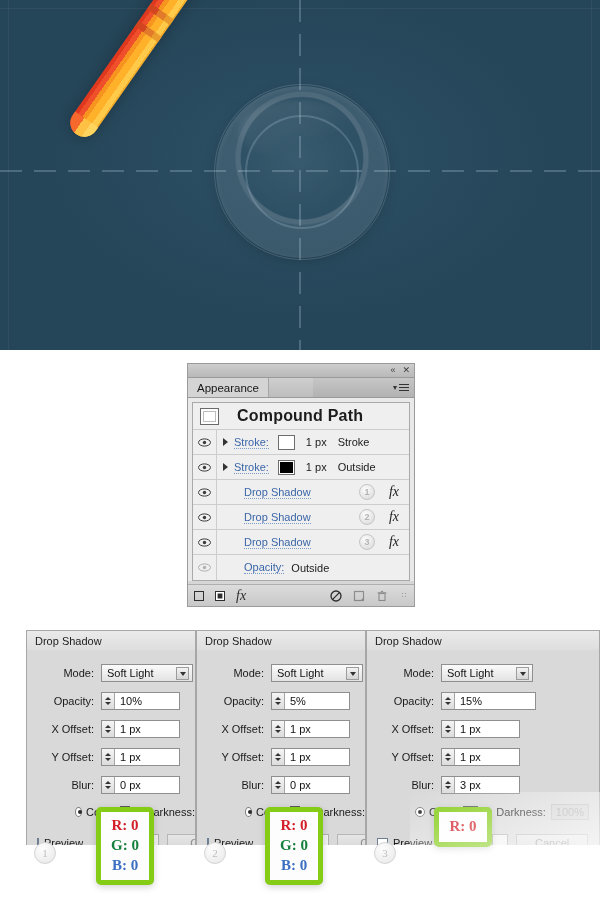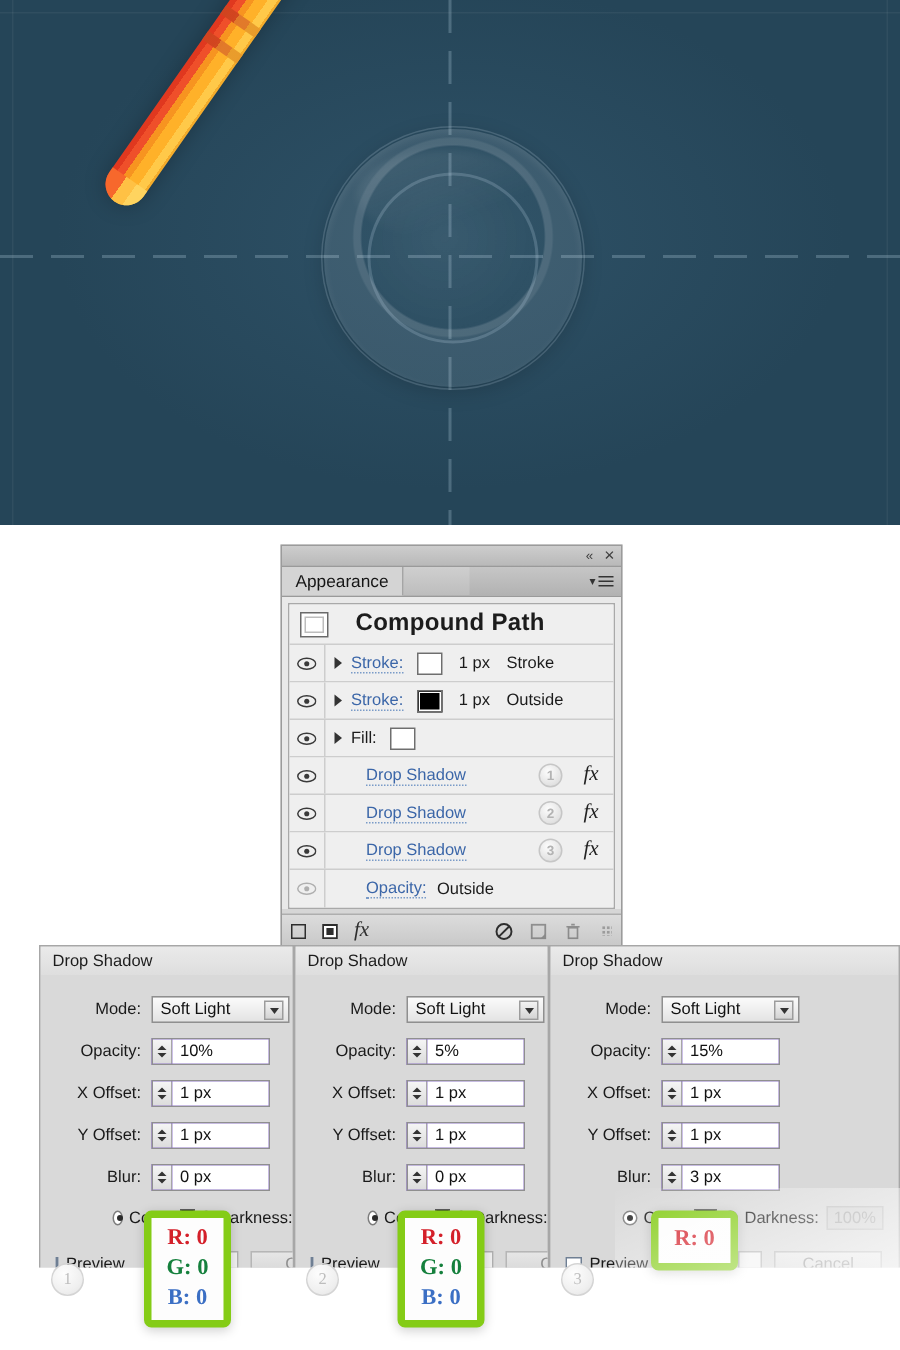--- a/index.html
+++ b/index.html
@@ -368,35 +368,20 @@
         </div>
         <div class="cell-tri">
             <span class="tri"></span>
           </div>
         <span class="lbl-link">Stroke:</span>
         <span class="swatch-box black"></span>
         <span class="stroke-meta">1 px</span>
         <span class="stroke-meta pos">Outside</span>
       </div>
 
-      <div class="prow">
-        <div class="cell-eye">
-          <span class="eye">
-            <svg width="13" height="9" viewBox="0 0 13 9">
-                <ellipse cx="6.5" cy="4.5" rx="6" ry="3.6" fill="none" stroke="#3a3a3a" stroke-width="1"></ellipse>
-                <circle cx="6.5" cy="4.5" r="1.7" fill="#3a3a3a"></circle>
-              </svg>
-          </span>
-        </div>
-        <div class="cell-tri">
-            <span class="tri"></span>
-          </div>
-        <span class="lbl-plain">Fill:</span>
-        <span class="swatch-box"></span>
-      </div>
 
       <div class="prow">
         <div class="cell-eye">
           <span class="eye">
             <svg width="13" height="9" viewBox="0 0 13 9">
                 <ellipse cx="6.5" cy="4.5" rx="6" ry="3.6" fill="none" stroke="#3a3a3a" stroke-width="1"></ellipse>
                 <circle cx="6.5" cy="4.5" r="1.7" fill="#3a3a3a"></circle>
               </svg>
           </span>
         </div>
@@ -631,21 +616,21 @@
             </span>
         </span>
       </div>
       <div class="frow">
         <span class="flabel">Opacity:</span>
         <span class="spin">
           <span class="arrows">
               <i class="up"></i>
               <i class="dn"></i>
             </span>
-          <span class="val" style="width:64px">15%</span>
+          <span class="val" style="width:80px">15%</span>
         </span>
       </div>
       <div class="frow">
         <span class="flabel">X Offset:</span>
         <span class="spin">
           <span class="arrows">
               <i class="up"></i>
               <i class="dn"></i>
             </span>
           <span class="val" style="width:64px">1 px</span>

